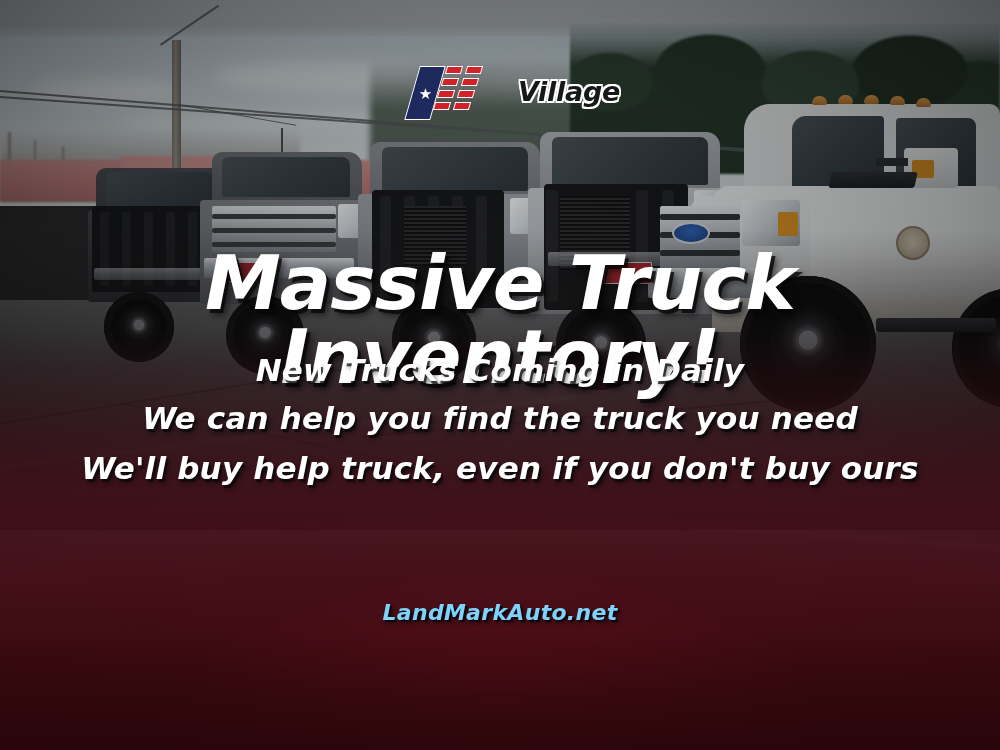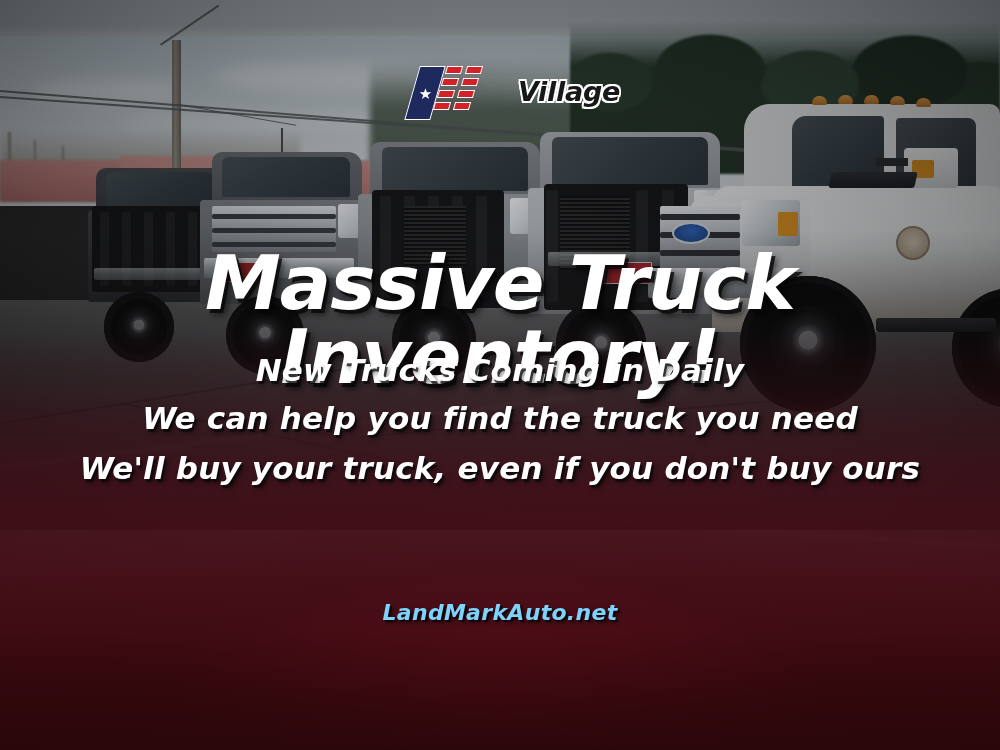--- a/index.html
+++ b/index.html
@@ -350,17 +350,17 @@
     </div>
     <div class="logo-word">
       <span class="ln2">Village</span>
     </div>
   </div>
 
   <div class="copy">
     <div class="headline">Massive Truck Inventory!</div>
     <div class="sub sub2">We can help you find the truck you need</div>
     <div class="sub sub1">New Trucks Coming in Daily</div>
-    <div class="sub sub3">We'll buy your truck, even if you don't buy ours</div>
+    <div class="sub sub3">We'll buy help truck, even if you don't buy ours</div>
     <div class="foot foot1">LandMarkAuto.net</div>
   </div>
 
 </div>
 
 </body></html>

